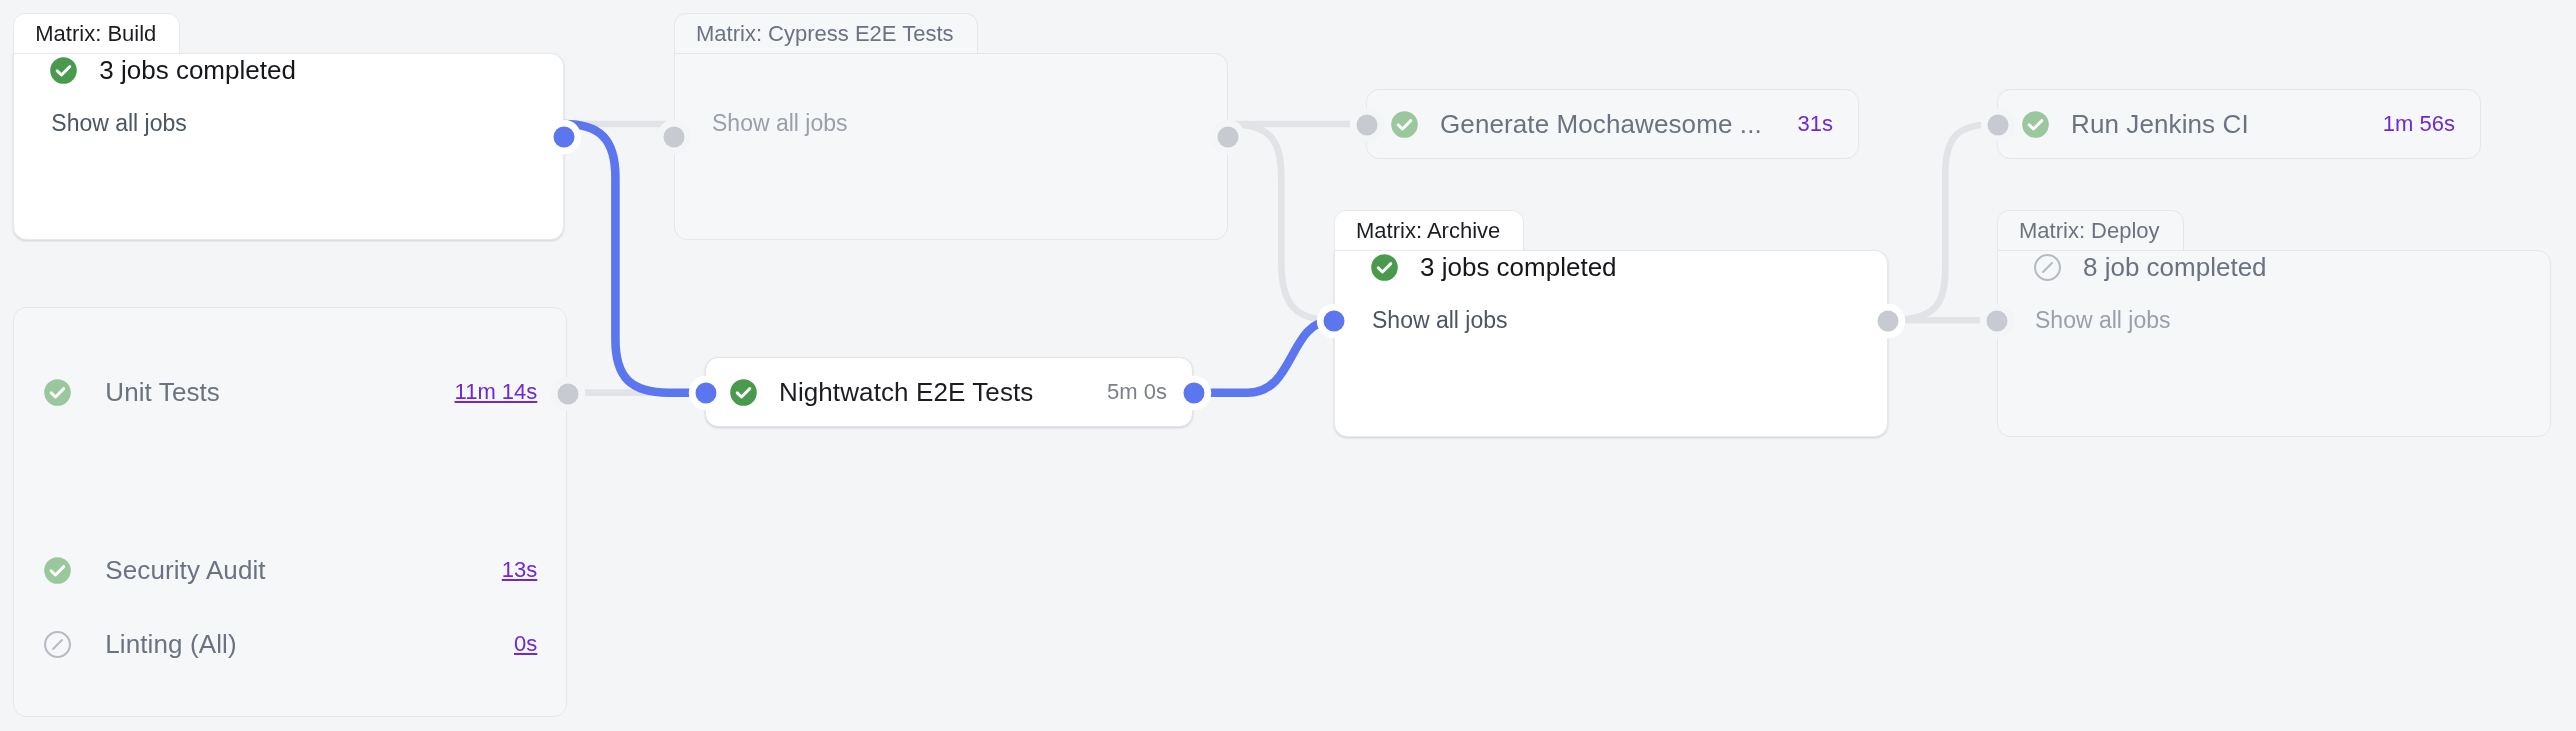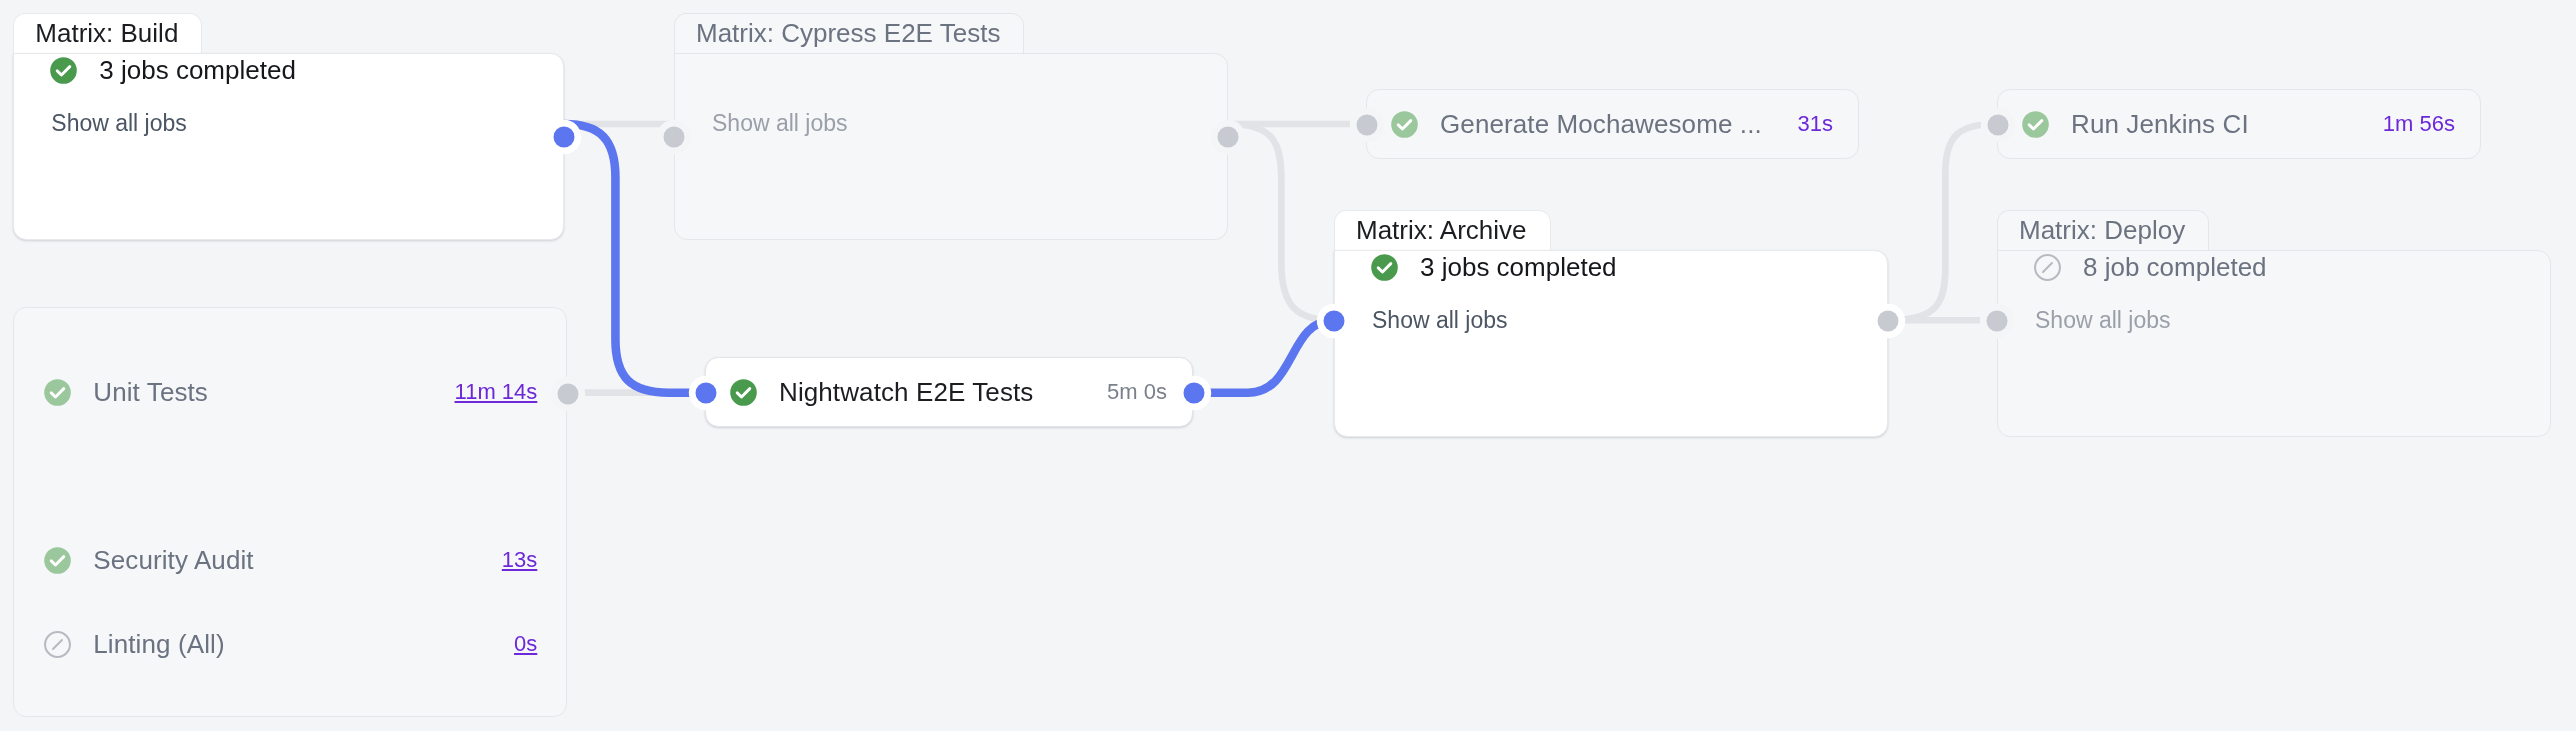--- a/index.html
+++ b/index.html
@@ -84,21 +84,21 @@
     left: 0;
     height: 40px;
     display: flex;
     align-items: center;
     padding: 0 23px 0 21px;
     box-sizing: border-box;
     border: 1px solid #e4e6ea;
     border-bottom: none;
     border-radius: 12.4px 12.4px 0 0;
     background: #f6f7f9;
-    font-size: 26px;
+    font-size: 22px;
     color: #6b7280;
     white-space: nowrap;
   }
   .group.active .group-tab {
     background: #ffffff;
     color: #1b1d21;
     border-color: #e7e9ed;
   }
 
   .group-body {
@@ -152,20 +152,21 @@
   }
   .stack-row {
     position: absolute;
     left: 0;
     right: 0;
     height: 50px;
     display: flex;
     align-items: center;
     padding: 0 29px 0 29px;
     box-sizing: border-box;
+    gap: 12px;
   }
   .stack-row .job-label { margin-left: 21px; font-size: 26px; }
   .stack-row .job-time  { font-size: 22px; text-decoration: underline; }
 
   
   .icon {
     flex: 0 0 auto;
     width: 29px;
     height: 29px;
     position: relative;
@@ -232,21 +233,21 @@
     <div class="stack-row" style="top:59px;">
       <span class="icon">
         <svg viewBox="0 0 24 24">
             <circle cx="12" cy="12" r="11" fill="#9bc79d"></circle>
             <path d="M6.8 12.3 L10.3 15.7 L17.2 8.8" fill="none" stroke="#ffffff" stroke-width="2.4" stroke-linecap="round" stroke-linejoin="round"></path>
           </svg>
       </span>
       <span class="job-label">Unit Tests</span>
       <span class="job-time">11m 14s</span>
     </div>
-    <div class="stack-row" style="top:227px;justify-content:space-between;">
+    <div class="stack-row" style="top:237px;justify-content:space-between;">
       <span class="icon">
         <svg viewBox="0 0 24 24">
             <circle cx="12" cy="12" r="11" fill="#9bc79d"></circle>
             <path d="M6.8 12.3 L10.3 15.7 L17.2 8.8" fill="none" stroke="#ffffff" stroke-width="2.4" stroke-linecap="round" stroke-linejoin="round"></path>
           </svg>
       </span>
       <span class="job-label">Security Audit</span>
       <span class="job-time">13s</span>
     </div>
     <div class="stack-row" style="top:311px;">

